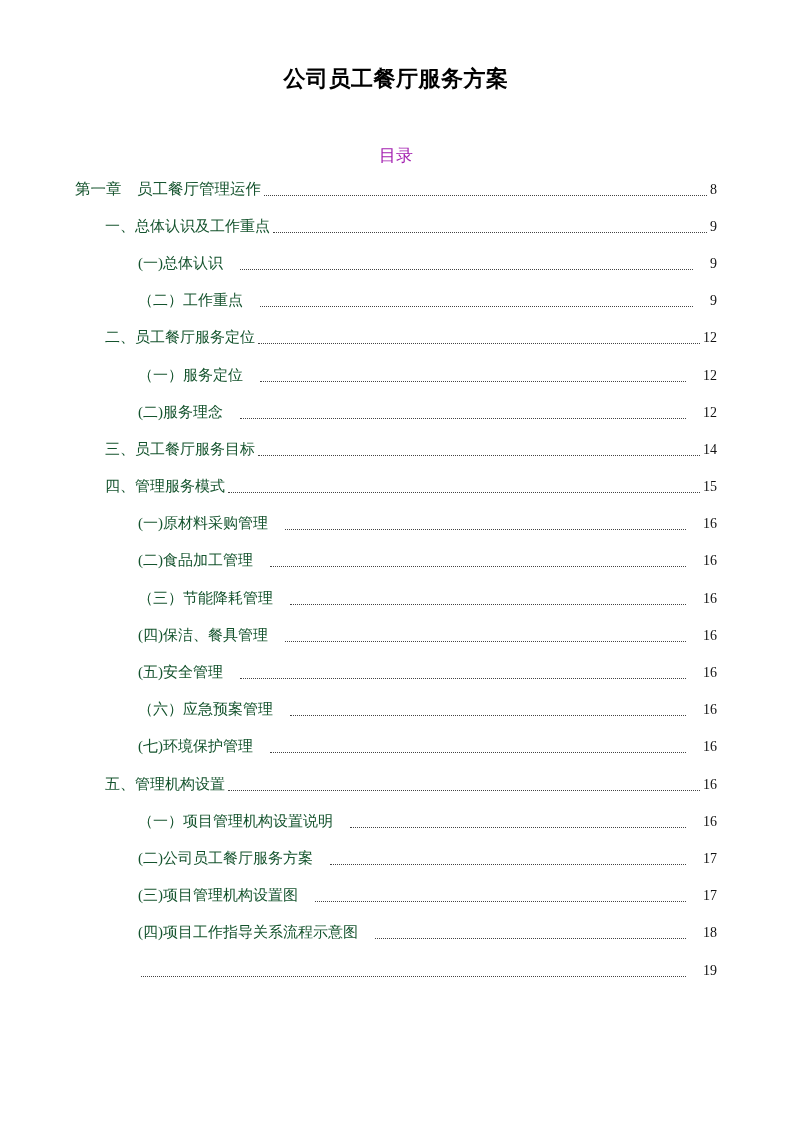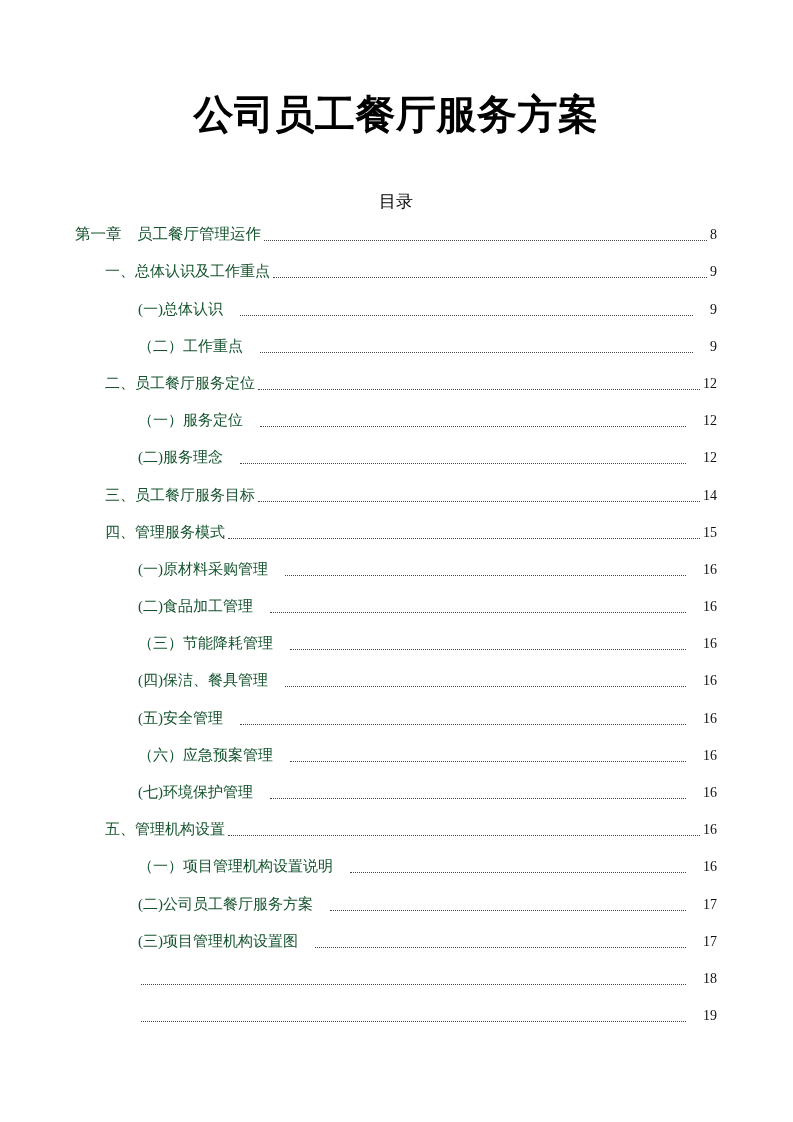--- a/index.html
+++ b/index.html
@@ -17,35 +17,35 @@
   .page {
     position: relative;
     width: 793px;
     height: 1122px;
     box-sizing: border-box;
     padding: 0 76px 0 75px;
     background: #ffffff;
   }
   .doc-title {
     margin: 0;
-    padding-top: 90px;
+    padding-top: 66px;
     text-align: center;
     font-family: "DejaVu Sans", "Liberation Sans", sans-serif;
     font-weight: 700;
-    font-size: 40px;
+    font-size: 22px;
     line-height: 1.2;
     letter-spacing: 0.5px;
     color: #000000;
   }
   .toc-heading {
     margin-top: 52px;
     text-align: center;
     font-size: 17px;
     line-height: 24px;
-    color: #000000;
+    color: #a21caf;
   }
   .toc-list {
     margin-top: 0;
   }
   .toc-row {
     display: flex;
     align-items: flex-end;
     height: 37.2px;
     box-sizing: border-box;
     padding-bottom: 8px;
@@ -176,20 +176,21 @@
     <span class="toc-label">(二)公司员工餐厅服务方案</span>
     <span class="toc-leader"></span>
     <span class="toc-page">17</span>
   </div>
       <div class="toc-row level-2">
     <span class="toc-label">(三)项目管理机构设置图</span>
     <span class="toc-leader"></span>
     <span class="toc-page">17</span>
   </div>
       <div class="toc-row level-2">
+    <span class="toc-label">(四)项目工作指导关系流程示意图</span>
     <span class="toc-leader"></span>
     <span class="toc-page">18</span>
   </div>
       <div class="toc-row level-2">
     <span class="toc-leader"></span>
     <span class="toc-page">19</span>
   </div>
     </div>
 </div>
 

